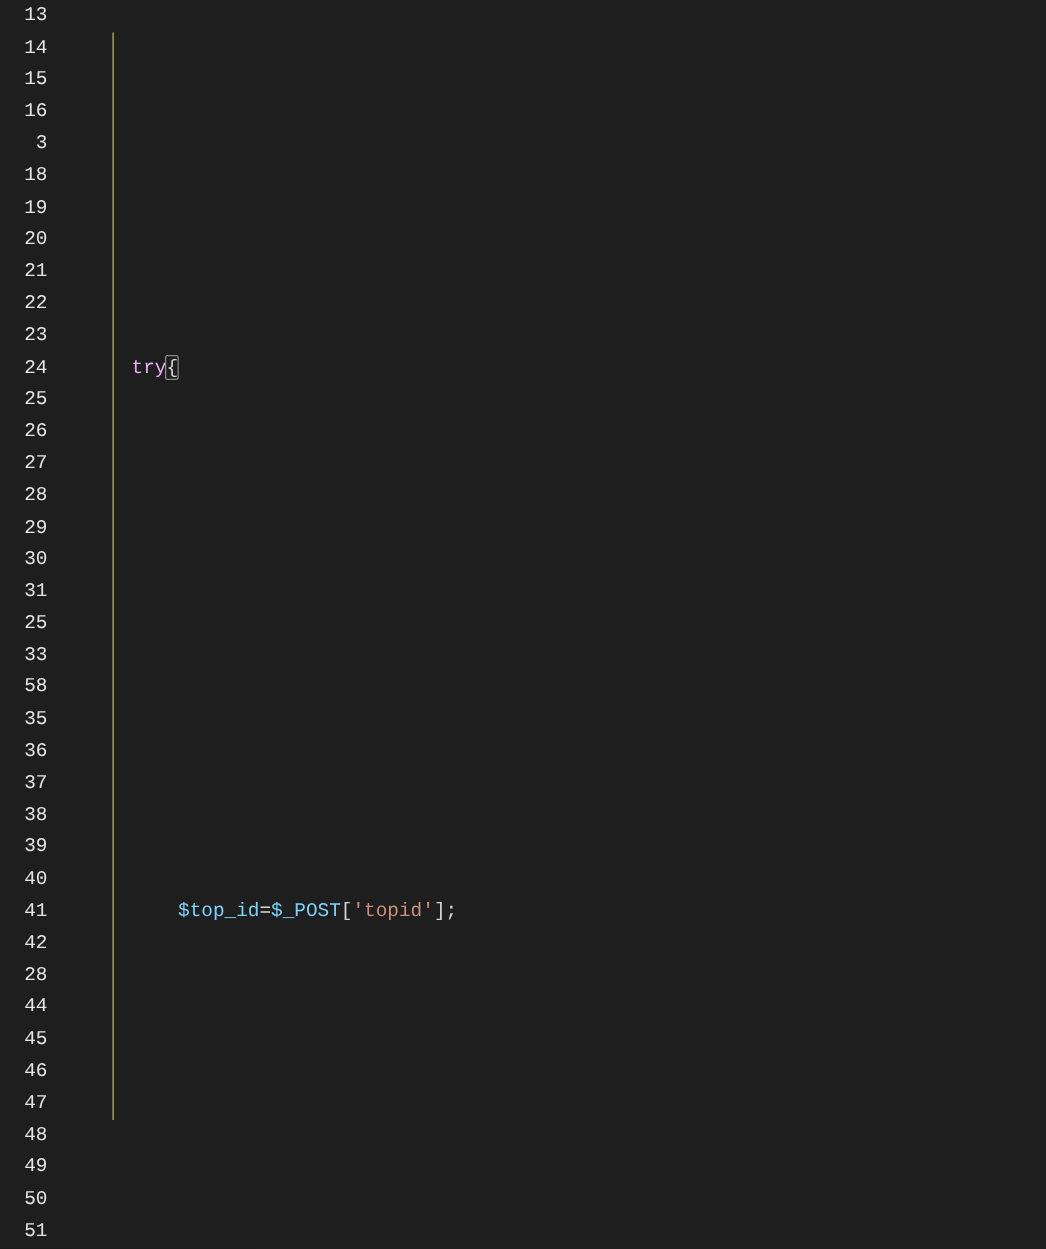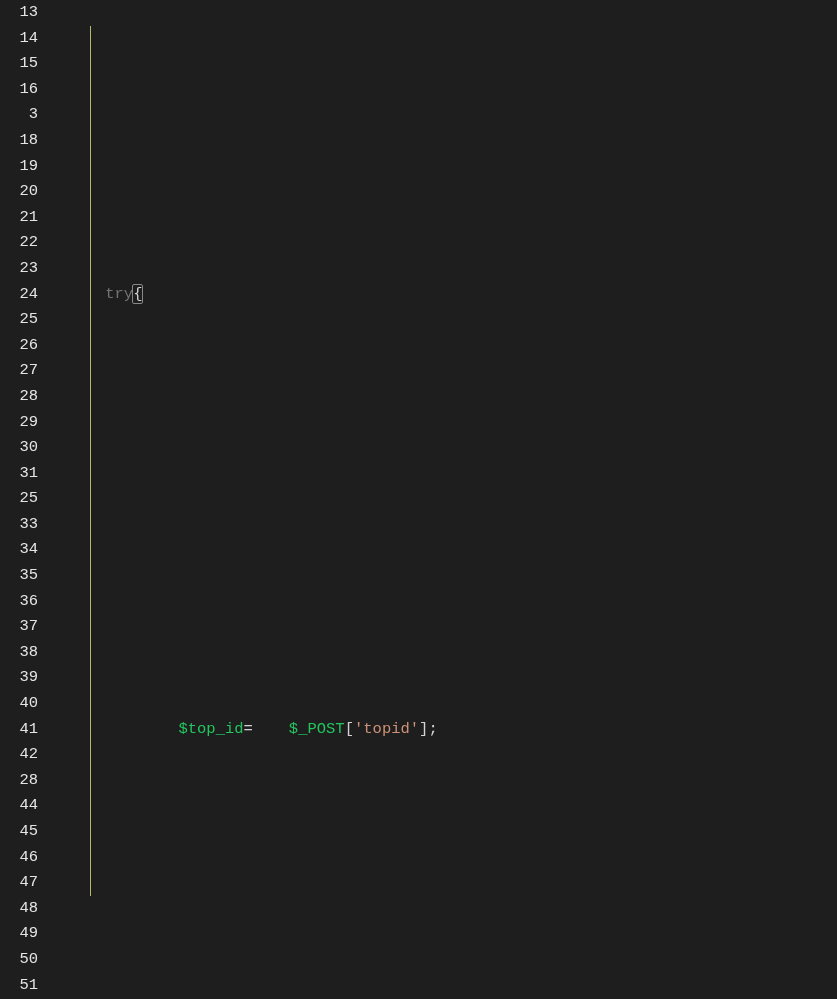--- a/index.html
+++ b/index.html
@@ -36,23 +36,23 @@
       white-space: pre;
       position: relative;
       overflow: hidden;
     }
     .line {
       height: 25.6px;
       line-height: 25.6px;
       padding-left: 10px;
     }
     
-    .kw   { color: #737373; }   
+    .kw   { color: #f0abfc; }   
     .fn   { color: #dcdcaa; }   
-    .var  { color: #22c55e; margin-left: 36px; }   
+    .var  { color: #7dd3fc; }   
     .str  { color: #ce9178; }   
     .pun  { color: #d4d4d4; }
     .brace-match {
       outline: 1px solid #888;
       border-radius: 1px;
     }
     .tryblock-rule {
       position: absolute;
       left: 32px;
       top: 0;
@@ -81,21 +81,21 @@
       <div class="ln">24</div>
       <div class="ln">25</div>
       <div class="ln">26</div>
       <div class="ln">27</div>
       <div class="ln">28</div>
       <div class="ln">29</div>
       <div class="ln">30</div>
       <div class="ln">31</div>
       <div class="ln">25</div>
       <div class="ln">33</div>
-      <div class="ln">34</div>
+      <div class="ln">58</div>
       <div class="ln">35</div>
       <div class="ln">36</div>
       <div class="ln">37</div>
       <div class="ln">38</div>
       <div class="ln">39</div>
       <div class="ln">40</div>
       <div class="ln">41</div>
       <div class="ln">42</div>
       <div class="ln">28</div>
       <div class="ln">44</div>

